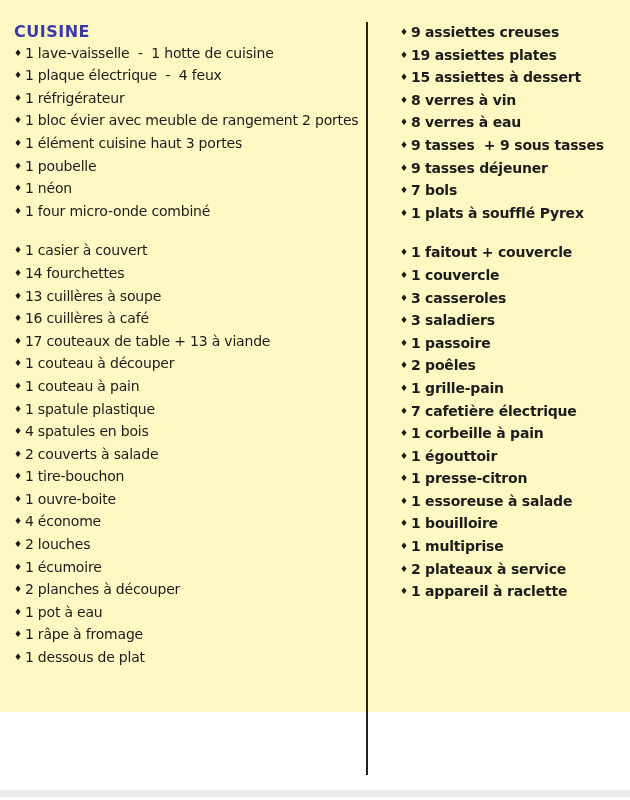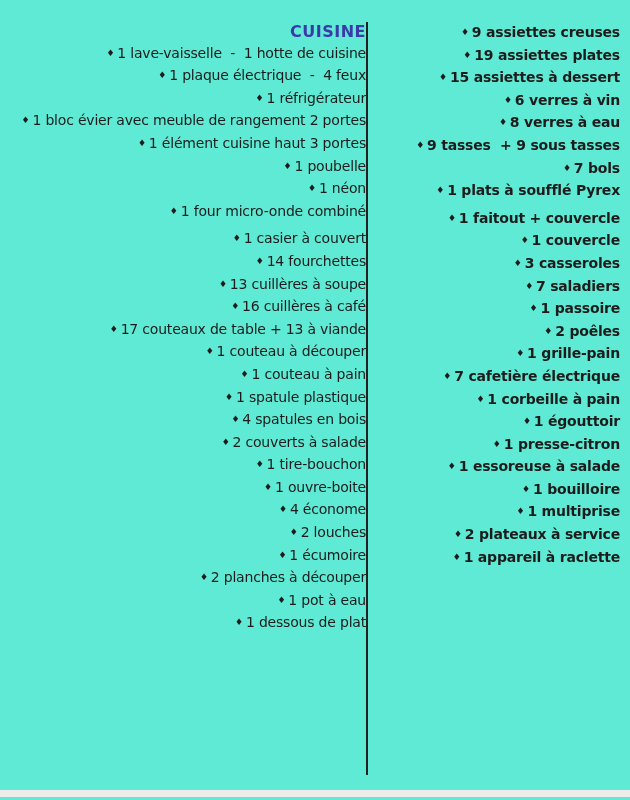--- a/index.html
+++ b/index.html
@@ -5,35 +5,34 @@
   html, body { margin: 0; padding: 0; }
   body {
     width: 630px; height: 800px;
     background: #ffffff;
     font-family: "DejaVu Sans", sans-serif;
     color: #1c1c1c;
     overflow: hidden;
   }
   .page {
     position: relative;
-    width: 630px; height: 800px;
-    background: #5eead4;
-    text-align: right;
+    width: 630px; height: 712px;
+    background: #fef9c3;
   }
   .col { position: absolute; top: 22px; }
   .col-left  { left: 14px;  width: 352px; }
   .col-right { left: 400px; width: 220px; font-weight: bold; }
   .doc-title {
     font-size: 16px;
     font-weight: bold;
     line-height: 20.6px;
     letter-spacing: 0.5px;
     color: #3a39a8;
   }
-  .group + .group { margin-top: 5px; }
+  .group + .group { margin-top: 17px; }
   .item {
     line-height: 20.6px;
     font-size: 14px;
     letter-spacing: -0.2px;
     white-space: pre;
   }
   .bullet {
     display: inline-block;
     font-size: 9px;
     margin-right: 3px;
@@ -83,44 +82,46 @@
           <div class="item"><span class="bullet">♦</span><span>1 spatule plastique</span></div>
           <div class="item"><span class="bullet">♦</span><span>4 spatules en bois</span></div>
           <div class="item"><span class="bullet">♦</span><span>2 couverts à salade</span></div>
           <div class="item"><span class="bullet">♦</span><span>1 tire-bouchon</span></div>
           <div class="item"><span class="bullet">♦</span><span>1 ouvre-boite</span></div>
           <div class="item"><span class="bullet">♦</span><span>4 économe</span></div>
           <div class="item"><span class="bullet">♦</span><span>2 louches</span></div>
           <div class="item"><span class="bullet">♦</span><span>1 écumoire</span></div>
           <div class="item"><span class="bullet">♦</span><span>2 planches à découper</span></div>
           <div class="item"><span class="bullet">♦</span><span>1 pot à eau</span></div>
+          <div class="item"><span class="bullet">♦</span><span>1 râpe à fromage</span></div>
           <div class="item"><span class="bullet">♦</span><span>1 dessous de plat</span></div>
         </div>
       </div>
   </div>
 
   <div class="divider" style="background: rgb(34, 34, 34);"></div>
 
   <div class="col col-right">
     <div>
         <div class="group">
           <div class="item"><span class="bullet">♦</span><span>9 assiettes creuses</span></div>
           <div class="item"><span class="bullet">♦</span><span>19 assiettes plates</span></div>
           <div class="item"><span class="bullet">♦</span><span>15 assiettes à dessert</span></div>
-          <div class="item"><span class="bullet">♦</span><span>6 verres à vin</span></div>
+          <div class="item"><span class="bullet">♦</span><span>8 verres à vin</span></div>
           <div class="item"><span class="bullet">♦</span><span>8 verres à eau</span></div>
           <div class="item"><span class="bullet">♦</span><span>9 tasses  + 9 sous tasses</span></div>
+          <div class="item"><span class="bullet">♦</span><span>9 tasses déjeuner</span></div>
           <div class="item"><span class="bullet">♦</span><span>7 bols</span></div>
           <div class="item"><span class="bullet">♦</span><span>1 plats à soufflé Pyrex</span></div>
         </div>
         <div class="group">
           <div class="item"><span class="bullet">♦</span><span>1 faitout + couvercle</span></div>
           <div class="item"><span class="bullet">♦</span><span>1 couvercle</span></div>
           <div class="item"><span class="bullet">♦</span><span>3 casseroles</span></div>
-          <div class="item"><span class="bullet">♦</span><span>7 saladiers</span></div>
+          <div class="item"><span class="bullet">♦</span><span>3 saladiers</span></div>
           <div class="item"><span class="bullet">♦</span><span>1 passoire</span></div>
           <div class="item"><span class="bullet">♦</span><span>2 poêles</span></div>
           <div class="item"><span class="bullet">♦</span><span>1 grille-pain</span></div>
           <div class="item"><span class="bullet">♦</span><span>7 cafetière électrique</span></div>
           <div class="item"><span class="bullet">♦</span><span>1 corbeille à pain</span></div>
           <div class="item"><span class="bullet">♦</span><span>1 égouttoir</span></div>
           <div class="item"><span class="bullet">♦</span><span>1 presse-citron</span></div>
           <div class="item"><span class="bullet">♦</span><span>1 essoreuse à salade</span></div>
           <div class="item"><span class="bullet">♦</span><span>1 bouilloire</span></div>
           <div class="item"><span class="bullet">♦</span><span>1 multiprise</span></div>

